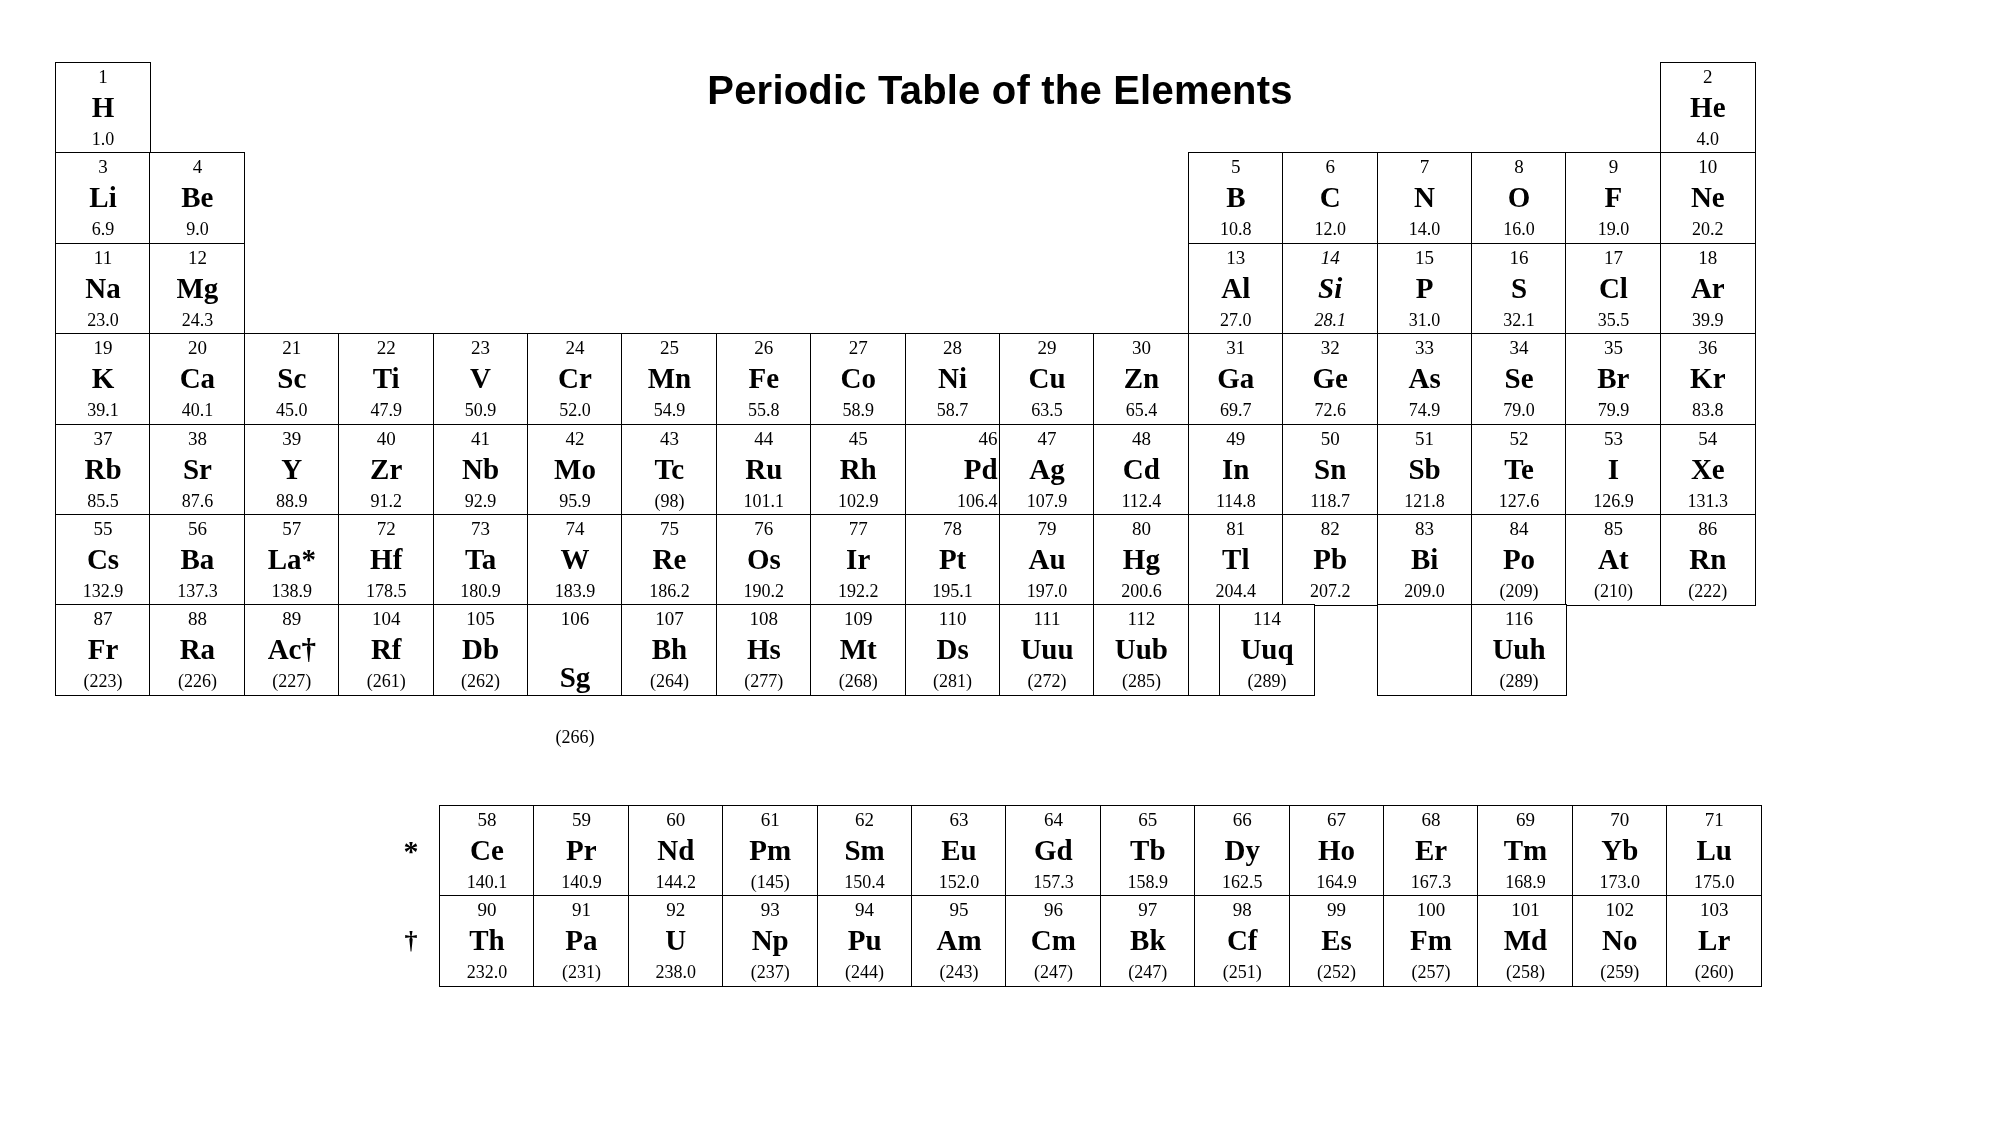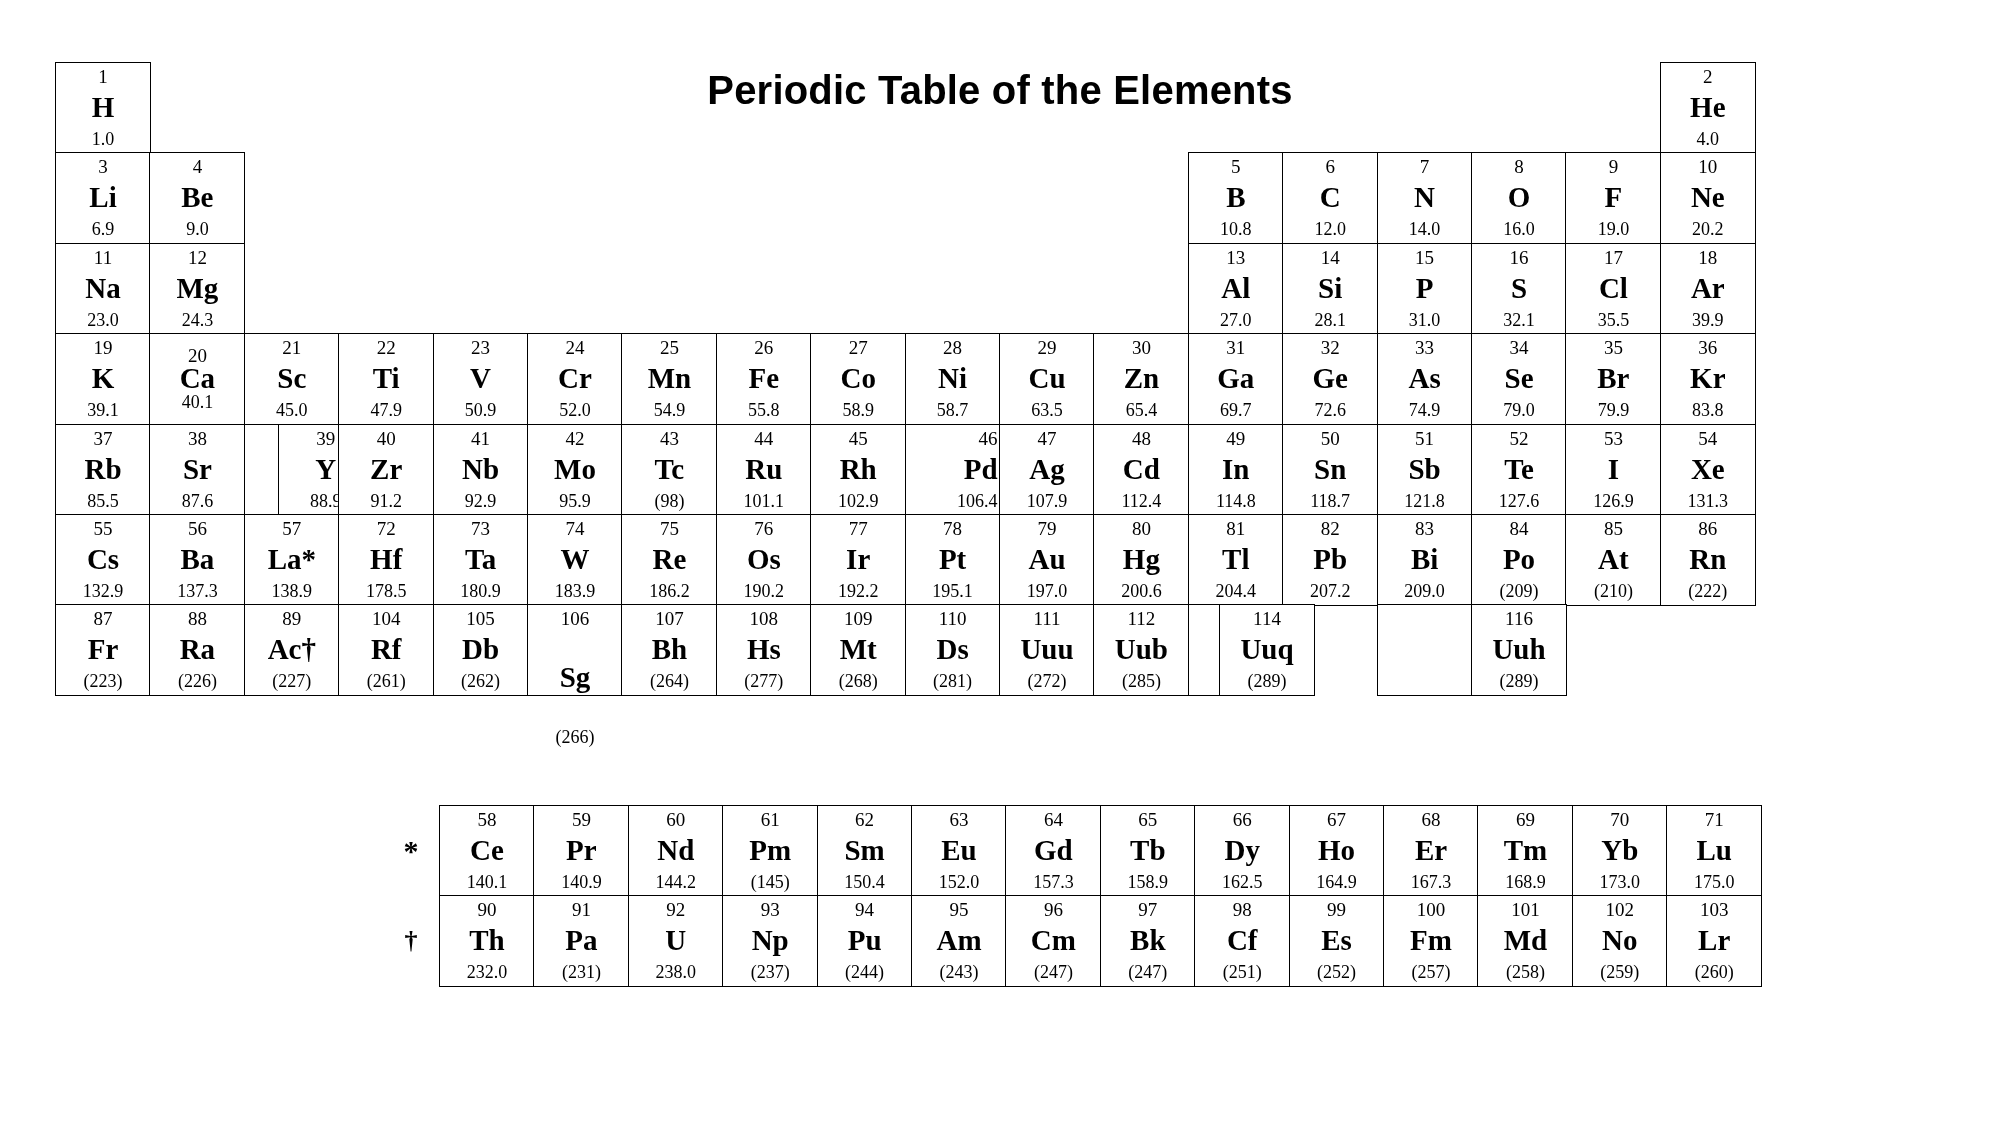--- a/index.html
+++ b/index.html
@@ -149,21 +149,21 @@
       <div class="cell" style="left: 94.4px; top: 180.8px;">
         <div class="num">12</div>
         <div class="sym">Mg</div>
         <div class="mass">24.3</div>
       </div>
       <div class="cell" style="left: 1132.8px; top: 180.8px;">
         <div class="num">13</div>
         <div class="sym">Al</div>
         <div class="mass">27.0</div>
       </div>
-      <div class="cell" style="left: 1227.2px; top: 180.8px;">
+      <div class="cell" style="left: 1227.2px; top: 180.8px; font-style: italic;">
         <div class="num">14</div>
         <div class="sym">Si</div>
         <div class="mass">28.1</div>
       </div>
       <div class="cell" style="left: 1321.6px; top: 180.8px;">
         <div class="num">15</div>
         <div class="sym">P</div>
         <div class="mass">31.0</div>
       </div>
       <div class="cell" style="left: 1416px; top: 180.8px;">
@@ -179,21 +179,21 @@
       <div class="cell" style="left: 1604.8px; top: 180.8px;">
         <div class="num">18</div>
         <div class="sym">Ar</div>
         <div class="mass">39.9</div>
       </div>
       <div class="cell" style="left: 0px; top: 271.2px;">
         <div class="num">19</div>
         <div class="sym">K</div>
         <div class="mass">39.1</div>
       </div>
-      <div class="cell" style="left: 94.4px; top: 271.2px; justify-content: center;">
+      <div class="cell" style="left: 94.4px; top: 271.2px;">
         <div class="num">20</div>
         <div class="sym">Ca</div>
         <div class="mass">40.1</div>
       </div>
       <div class="cell" style="left: 188.8px; top: 271.2px;">
         <div class="num">21</div>
         <div class="sym">Sc</div>
         <div class="mass">45.0</div>
       </div>
       <div class="cell" style="left: 283.2px; top: 271.2px;">
@@ -274,21 +274,21 @@
       <div class="cell" style="left: 0px; top: 361.6px;">
         <div class="num">37</div>
         <div class="sym">Rb</div>
         <div class="mass">85.5</div>
       </div>
       <div class="cell" style="left: 94.4px; top: 361.6px;">
         <div class="num">38</div>
         <div class="sym">Sr</div>
         <div class="mass">87.6</div>
       </div>
-      <div class="cell" style="left: 188.8px; top: 361.6px; margin-left: 34px;">
+      <div class="cell" style="left: 188.8px; top: 361.6px;">
         <div class="num">39</div>
         <div class="sym">Y</div>
         <div class="mass">88.9</div>
       </div>
       <div class="cell" style="left: 283.2px; top: 361.6px;">
         <div class="num">40</div>
         <div class="sym">Zr</div>
         <div class="mass">91.2</div>
       </div>
       <div class="cell" style="left: 377.6px; top: 361.6px;">

